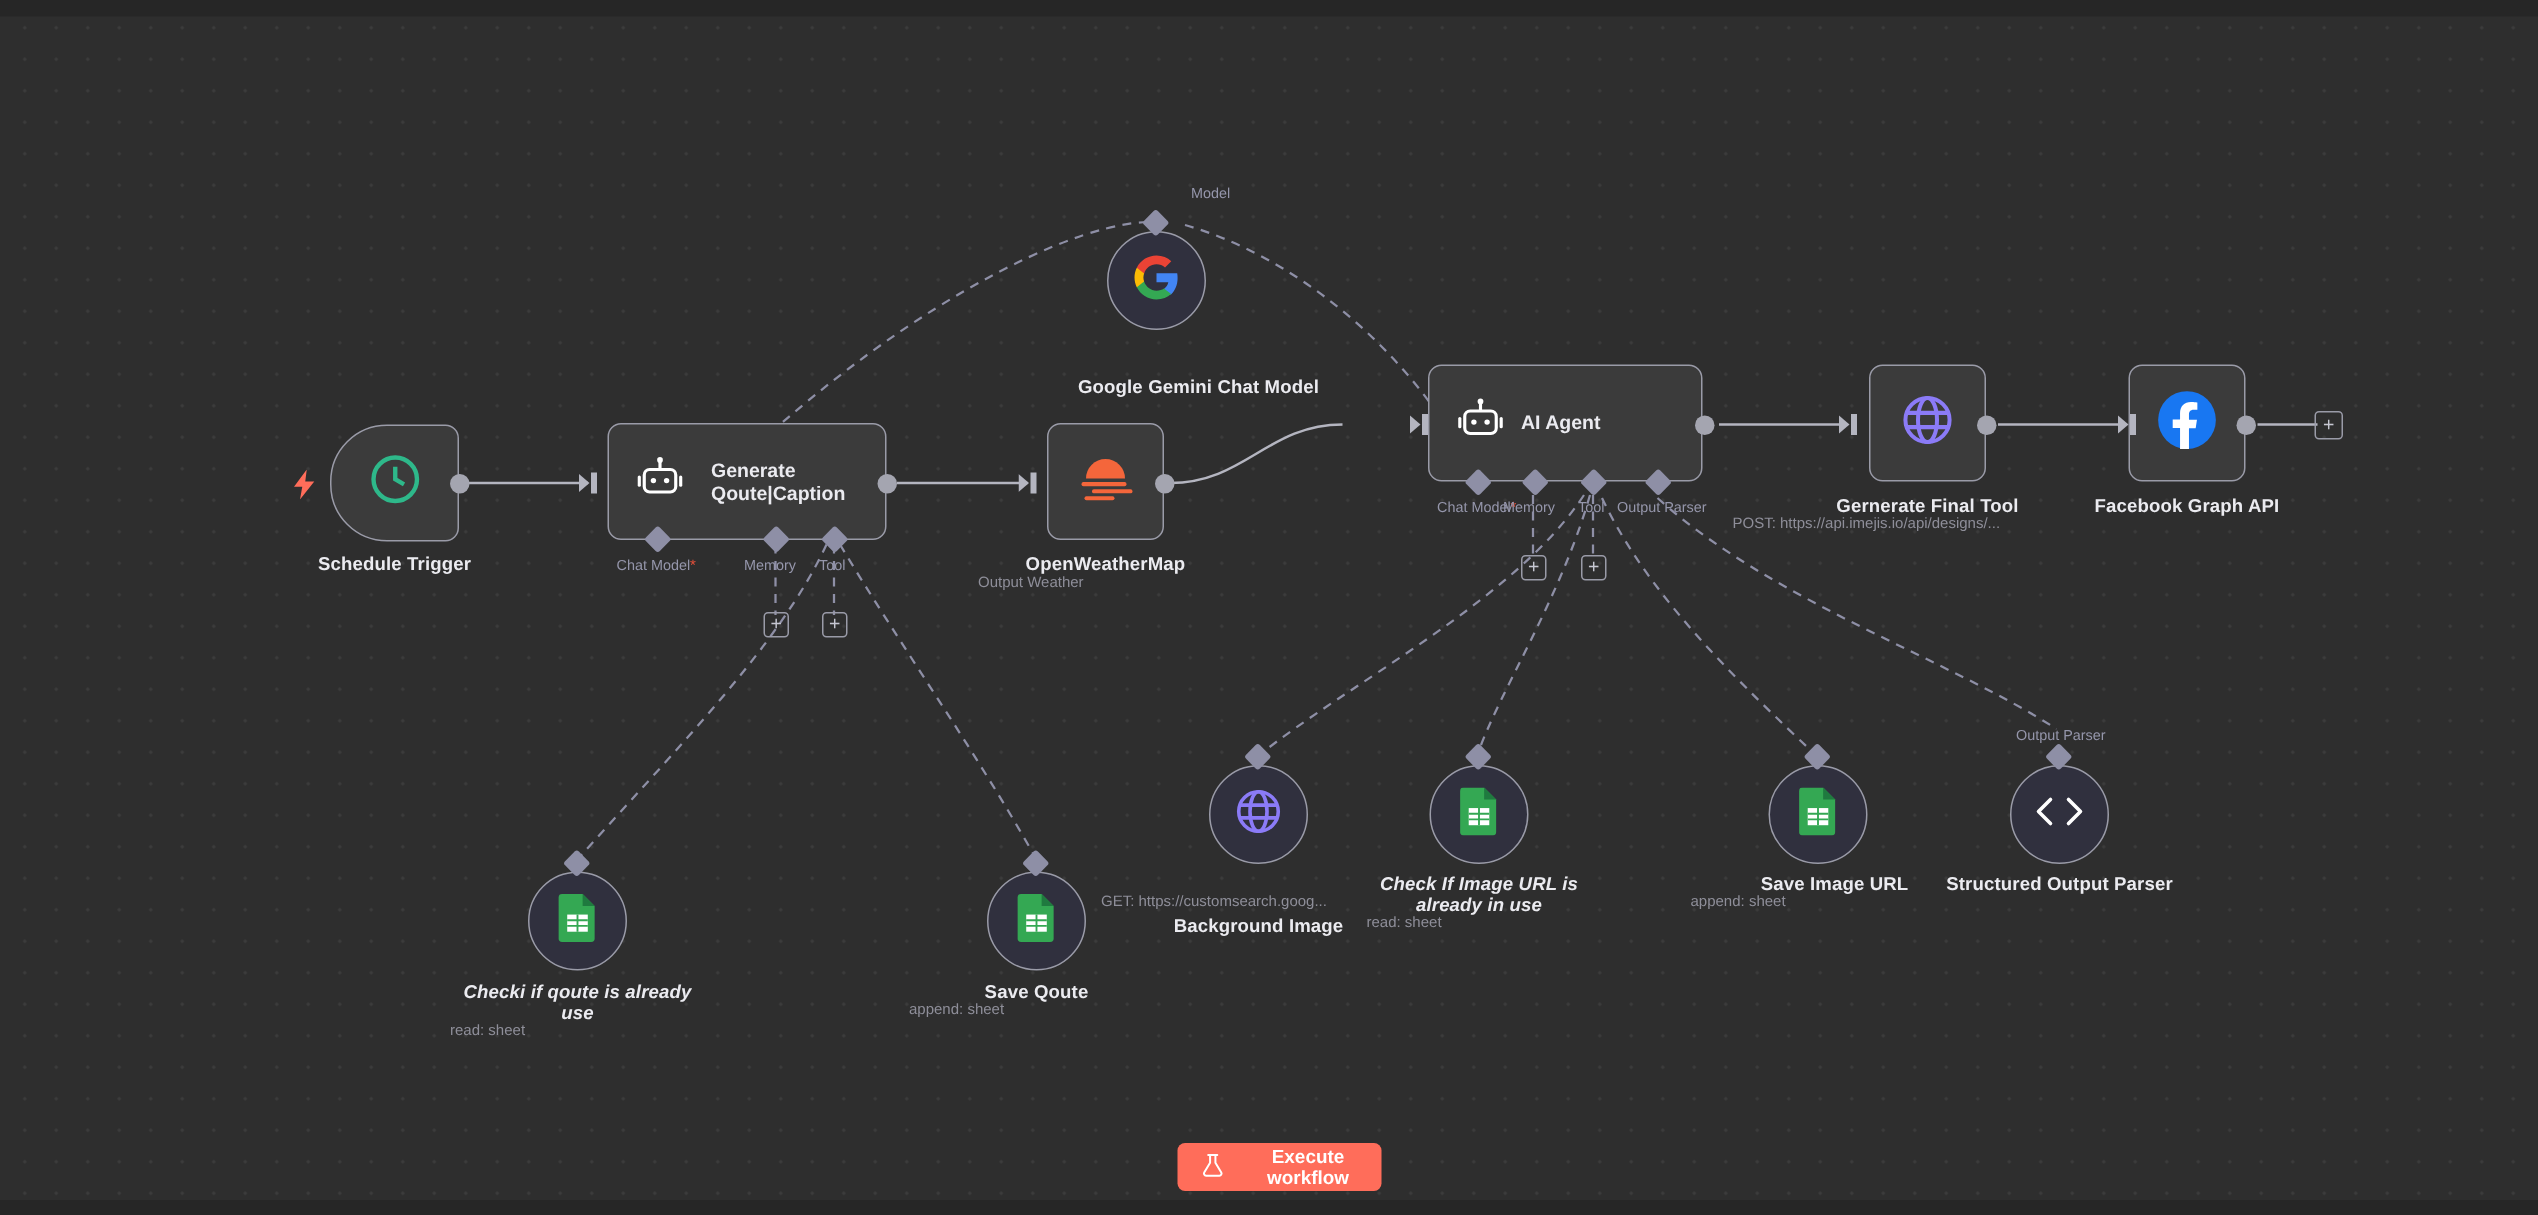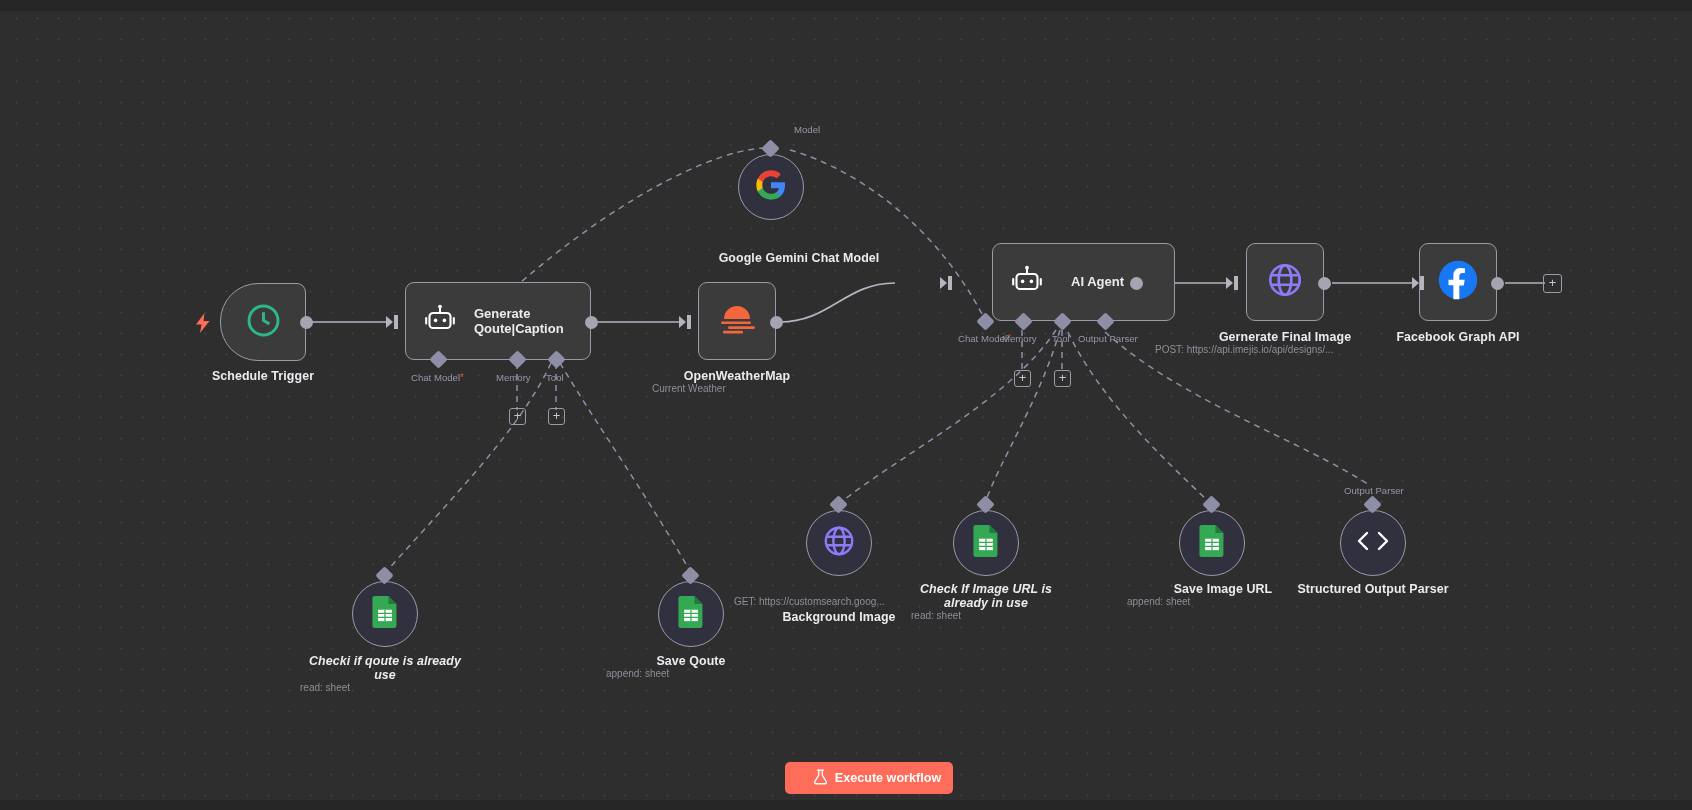--- a/index.html
+++ b/index.html
@@ -87,21 +87,21 @@
   .plusbtn {
     position:absolute; width:17px; height:17px;
     border:1.2px solid #9a9ba8; border-radius:3px;
     color:#c6c7d2; font-size:13px; line-height:14px; text-align:center;
     z-index:5; background:transparent;
   }
 
   
   #exec {
     position:absolute; left:785px; top:762px;
-    width:168px; height:32px;
+    width:136px; height:32px;
     background:#ff6d5a; border:none; border-radius:5px;
     color:#ffffff; font-size:12.6px; font-weight:bold;
     font-family:"Liberation Sans", sans-serif;
     display:flex; align-items:center; justify-content:center; gap:7px;
     z-index:7; cursor:pointer;padding-left:16px;
   }
 
   .bolt { position:absolute; z-index:4; }
 </style>
 </head>
@@ -222,21 +222,21 @@
         <svg width="44" height="40" viewBox="0 0 44 40">
           <path d="M22 7 A13 13 0 0 1 35 20 L9 20 A13 13 0 0 1 22 7 Z" fill="#f4663b"></path>
           <rect x="6" y="22.4" width="30" height="2.7" rx="1.3" fill="#f4663b"></rect>
           <rect x="13" y="27.2" width="27" height="2.7" rx="1.3" fill="#f4663b"></rect>
           <rect x="8" y="31.8" width="20" height="2.7" rx="1.3" fill="#f4663b"></rect>
         </svg>
       </span>
     </div>
     <div class="outdot" style="left:770px; top:316px;"></div>
     <div class="ntitle" style="left:652px; top:369px; width:170px;">OpenWeatherMap</div>
-    <div class="nsub" style="left:652px; top:383px; width:170px;">Current Weather</div>
+    <div class="nsub" style="left:652px; top:383px; width:170px;">Output Weather</div>
   </div>
 
   <div class="node">
     <div class="plabel" style="left:762px; top:124px;padding-left:32px;">Model</div>
     <div class="diam" style="left:764px; top:142px;"></div>
     <div class="circ" style="left:738px; top:154px; width:66px; height:66px;">
       <span>
         <svg width="32" height="32" viewBox="0 0 48 48">
           <path fill="#4285F4" d="M45.1 24.5c0-1.6-.1-3.2-.4-4.7H24v8.9h11.8c-.5 2.8-2.1 5.1-4.4 6.7v5.5h7.1c4.2-3.8 6.6-9.5 6.6-16.4z"></path>
           <path fill="#34A853" d="M24 46c6 0 11-2 14.6-5.4l-7.1-5.5c-2 1.3-4.5 2.1-7.5 2.1-5.8 0-10.7-3.9-12.4-9.1H4.3v5.7C7.9 41.1 15.4 46 24 46z"></path>
@@ -248,21 +248,21 @@
     <div class="ntitle" style="left:699px; top:223px; width:200px;margin-top:28px;">Google Gemini Chat Model</div>
   </div>
 
   <div class="node">
     <div class="inarrow" style="left:940px; top:274px;">
       <svg width="14" height="18" viewBox="0 0 14 18">
           <path d="M0 3 L7 9 L0 15 Z" fill="#b4b5c0"></path>
           <rect x="8" y="2" width="4" height="14" fill="#b4b5c0"></rect>
         </svg>
     </div>
-    <div class="box" style="left:952px; top:243px; width:183px; height:78px; padding-left:18px; gap:28px;margin-left:40px;">
+    <div class="box" style="left:952px; top:243px; width:183px; height:78px; padding-left:18px; gap:11px;">
       <span>
         <svg width="32" height="30" viewBox="0 0 32 30" fill="none" stroke="#ffffff" stroke-width="2.1" stroke-linecap="round">
           <path d="M16 3 V8"></path>
             <circle cx="16" cy="2.6" r="1.9" fill="#ffffff" stroke="none"></circle>
           <rect x="5.5" y="9" width="21" height="15" rx="3.6"></rect>
           <circle cx="11.6" cy="16.4" r="1.8" fill="#ffffff" stroke="none"></circle>
           <circle cx="20.4" cy="16.4" r="1.8" fill="#ffffff" stroke="none"></circle>
           <path d="M2.2 14 V19.5"></path>
             <path d="M29.8 14 V19.5"></path>
         </svg>
@@ -297,21 +297,21 @@
     <div class="circ" style="left:1246px; top:243px; width:78px; height:78px; border-radius:9px; background:#3b3b3b;">
       <span>
         <svg width="38" height="38" viewBox="0 0 24 24" fill="none" stroke="#8b7bf7" stroke-width="1.7">
           <circle cx="12" cy="12" r="9.3"></circle>
           <ellipse cx="12" cy="12" rx="4" ry="9.3"></ellipse>
           <path d="M2.9 9 H21.1 M2.9 15 H21.1"></path>
         </svg>
       </span>
     </div>
     <div class="outdot" style="left:1318px; top:277px;"></div>
-    <div class="ntitle" style="left:1180px; top:330px; width:210px;">Gernerate Final Image</div>
+    <div class="ntitle" style="left:1180px; top:330px; width:210px;">Gernerate Final Tool</div>
     <div class="nsub" style="left:1155px; top:344px; width:260px;">POST: https://api.imejis.io/api/designs/...</div>
   </div>
 
   <div class="node">
     <div class="inarrow" style="left:1412px; top:274px;">
       <svg width="14" height="18" viewBox="0 0 14 18">
           <path d="M0 3 L7 9 L0 15 Z" fill="#b4b5c0"></path>
           <rect x="8" y="2" width="4" height="14" fill="#b4b5c0"></rect>
         </svg>
     </div>

